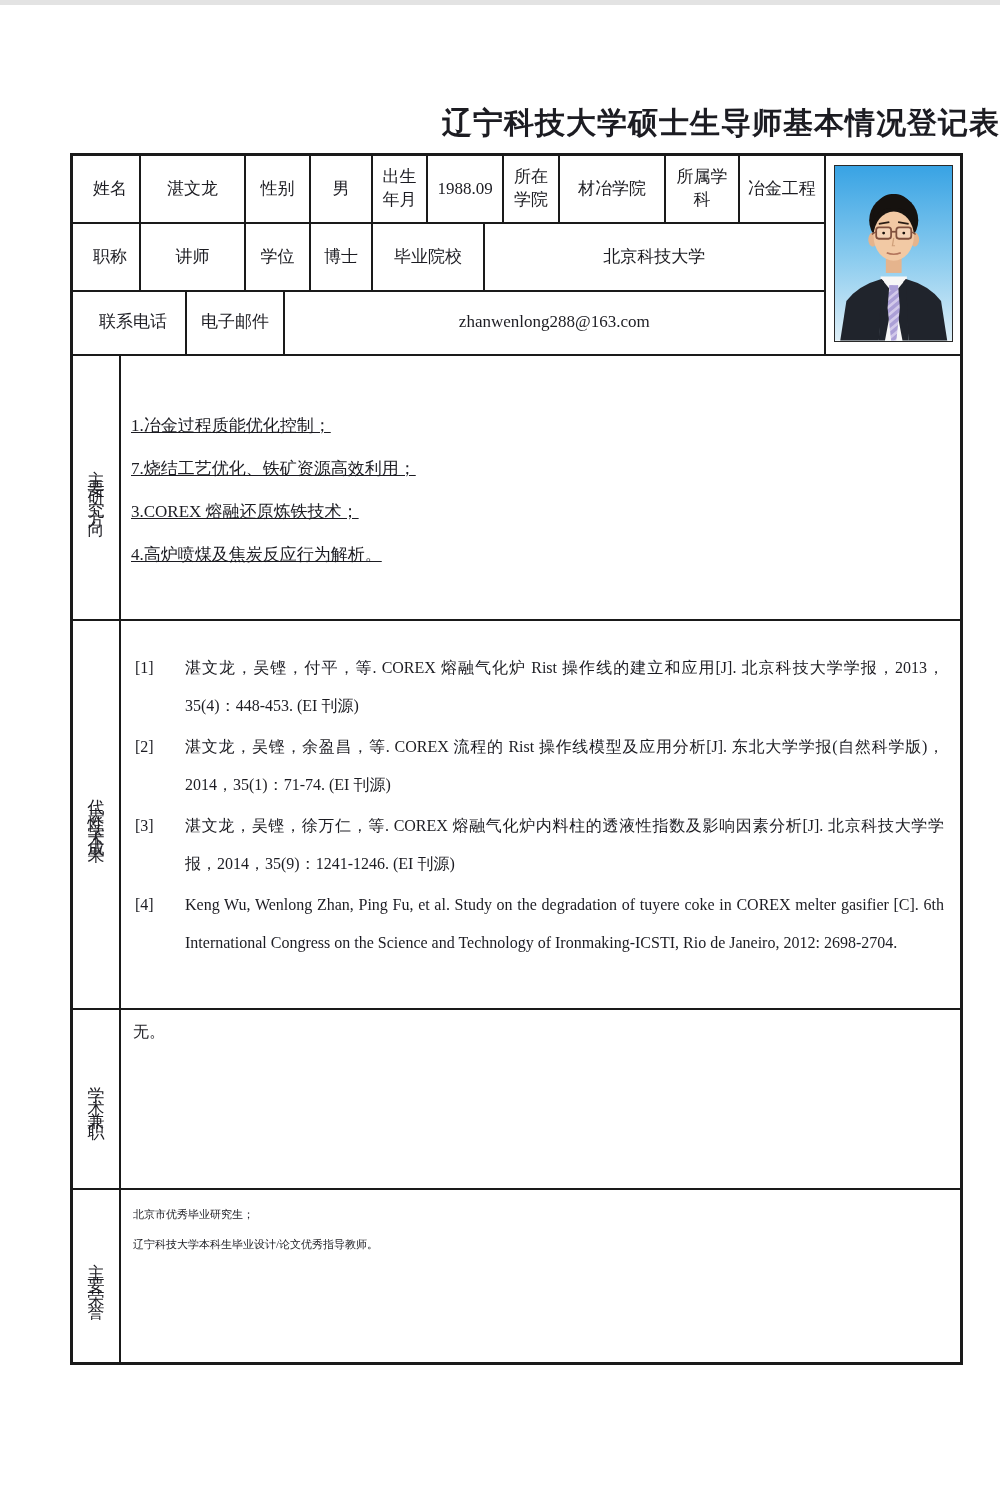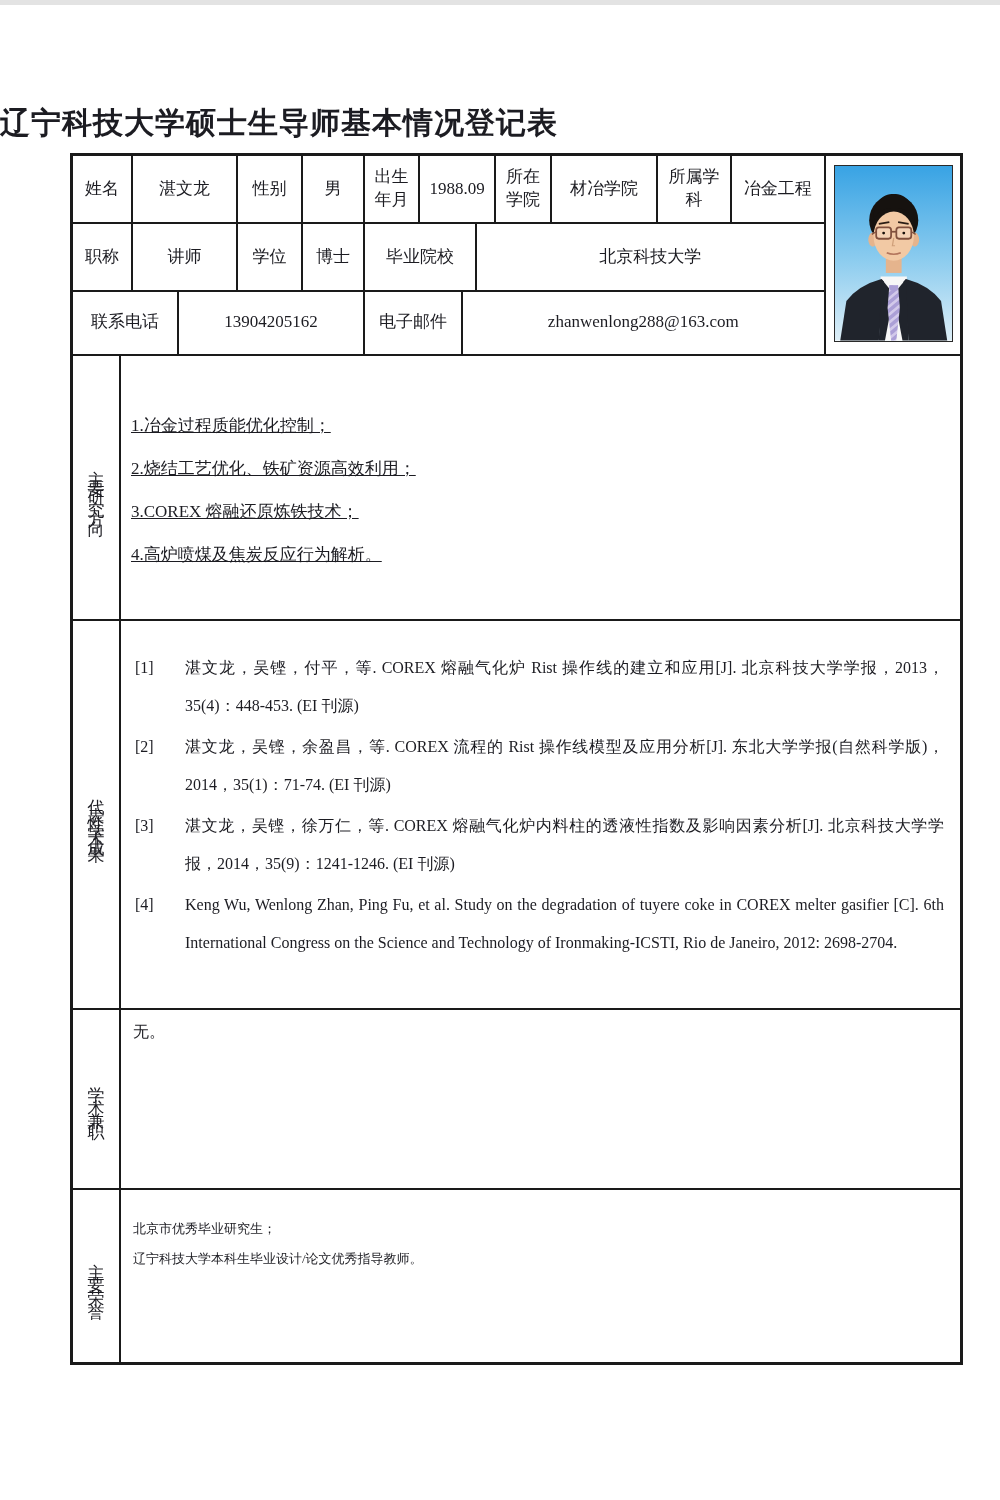--- a/index.html
+++ b/index.html
@@ -9,35 +9,35 @@
     font-family:"Liberation Serif", serif;
     color:var(--ink,#1c1c22);
     overflow:hidden;
   }
   .scan-edge {
     position:absolute; top:0; left:0; width:1000px; height:5px;
     background:#e3e3e3;
   }
   .doc-title {
     position:absolute; top:103px; left:0; width:1000px;
-    text-align:left;
+    text-align:right;
     font-family:"Liberation Sans", sans-serif;
     font-weight:bold; font-size:30px; letter-spacing:1px;
     color:var(--ink,#1c1c22);
   }
   .tbl {
     position:absolute; left:70px; top:153px;
     width:893px; height:1212px;
     border:3px solid var(--border,#1a1a1a);
     background:#ffffff;
     display:flex; flex-direction:column;
   }
   .hdr { display:flex; height:200px; border-bottom:2px solid var(--border,#1a1a1a); }
   .hdr-left { width:756px; border-right:2px solid var(--border,#1a1a1a); display:flex; flex-direction:column; }
-  .hrow { display:flex; }
+  .hrow { display:flex;padding-left:8px; }
   .hrow-1 { height:68px; border-bottom:2px solid var(--border,#1a1a1a); }
   .hrow-2 { height:68px; border-bottom:2px solid var(--border,#1a1a1a); }
   .hrow-3 { flex:1;justify-content:space-between; }
   .cell {
     border-right:2px solid var(--border,#1a1a1a);
     display:flex; align-items:center; justify-content:center;
     text-align:center; font-size:17px; line-height:1.35;
     padding:2px 3px; overflow:hidden;
   }
   .cell:last-child { border-right:none; }
@@ -67,21 +67,21 @@
   .pubs-body { padding:28px 16px 0 8px; font-size:16px; }
   .pub { position:relative; padding-left:56px; line-height:38px; text-align:justify; margin-bottom:3px; }
   .pub-num { position:absolute; left:6px; top:0; }
 
   .sec-positions { height:180px; }
   .sec-positions .vlabel { letter-spacing:13px; }
   .positions-body { padding:8px 12px 0 12px; font-size:16px; line-height:28px; }
 
   .sec-honors { height:172px; }
   .sec-honors .vlabel { letter-spacing:13px; }
-  .honors-body { padding:24px 12px 0 12px; font-size:13px; }
+  .honors-body { padding:9px 12px 0 12px; font-size:11px; }
   .honor-line { line-height:30px; }
 </style>
 </head>
 <body>
 
 <div class="scan-edge"></div>
 
 <div class="doc-title">辽宁科技大学硕士生导师基本情况登记表</div>
 
 <div class="tbl">
@@ -106,21 +106,20 @@
         <div class="cell" style="width:60px">职称</div>
         <div class="cell" style="width:105px">讲师</div>
         <div class="cell" style="width:65px">学位</div>
         <div class="cell" style="width:62px">博士</div>
         <div class="cell" style="width:112px">毕业院校</div>
         <div class="cell" style="flex:1">北京科技大学</div>
       </div>
 
       <div class="hrow hrow-3">
         <div class="cell" style="width:106px">联系电话</div>
-        <div class="cell" style="width:186px">13904205162</div>
         <div class="cell" style="width:98px">电子邮件</div>
         <div class="cell" style="flex:1">zhanwenlong288@163.com</div>
       </div>
 
     </div>
 
     <div class="cell photo-cell">
       <div class="photo-frame">
         <svg viewBox="0 0 134 199" preserveAspectRatio="none" aria-hidden="true">
           <defs>
@@ -175,21 +174,21 @@
       </div>
     </div>
   </div>
 
   <div class="section sec-research">
     <div class="sec-label">
       <div class="vlabel">主要研究方向</div>
     </div>
     <div class="sec-body research-body">
       <div class="research-item">1.冶金过程质能优化控制；</div>
-      <div class="research-item">2.烧结工艺优化、铁矿资源高效利用；</div>
+      <div class="research-item">7.烧结工艺优化、铁矿资源高效利用；</div>
       <div class="research-item">3.COREX 熔融还原炼铁技术；</div>
       <div class="research-item">4.高炉喷煤及焦炭反应行为解析。</div>
     </div>
   </div>
 
   <div class="section sec-pubs">
     <div class="sec-label">
       <div class="vlabel">代表性学术成果</div>
     </div>
     <div class="sec-body pubs-body">

